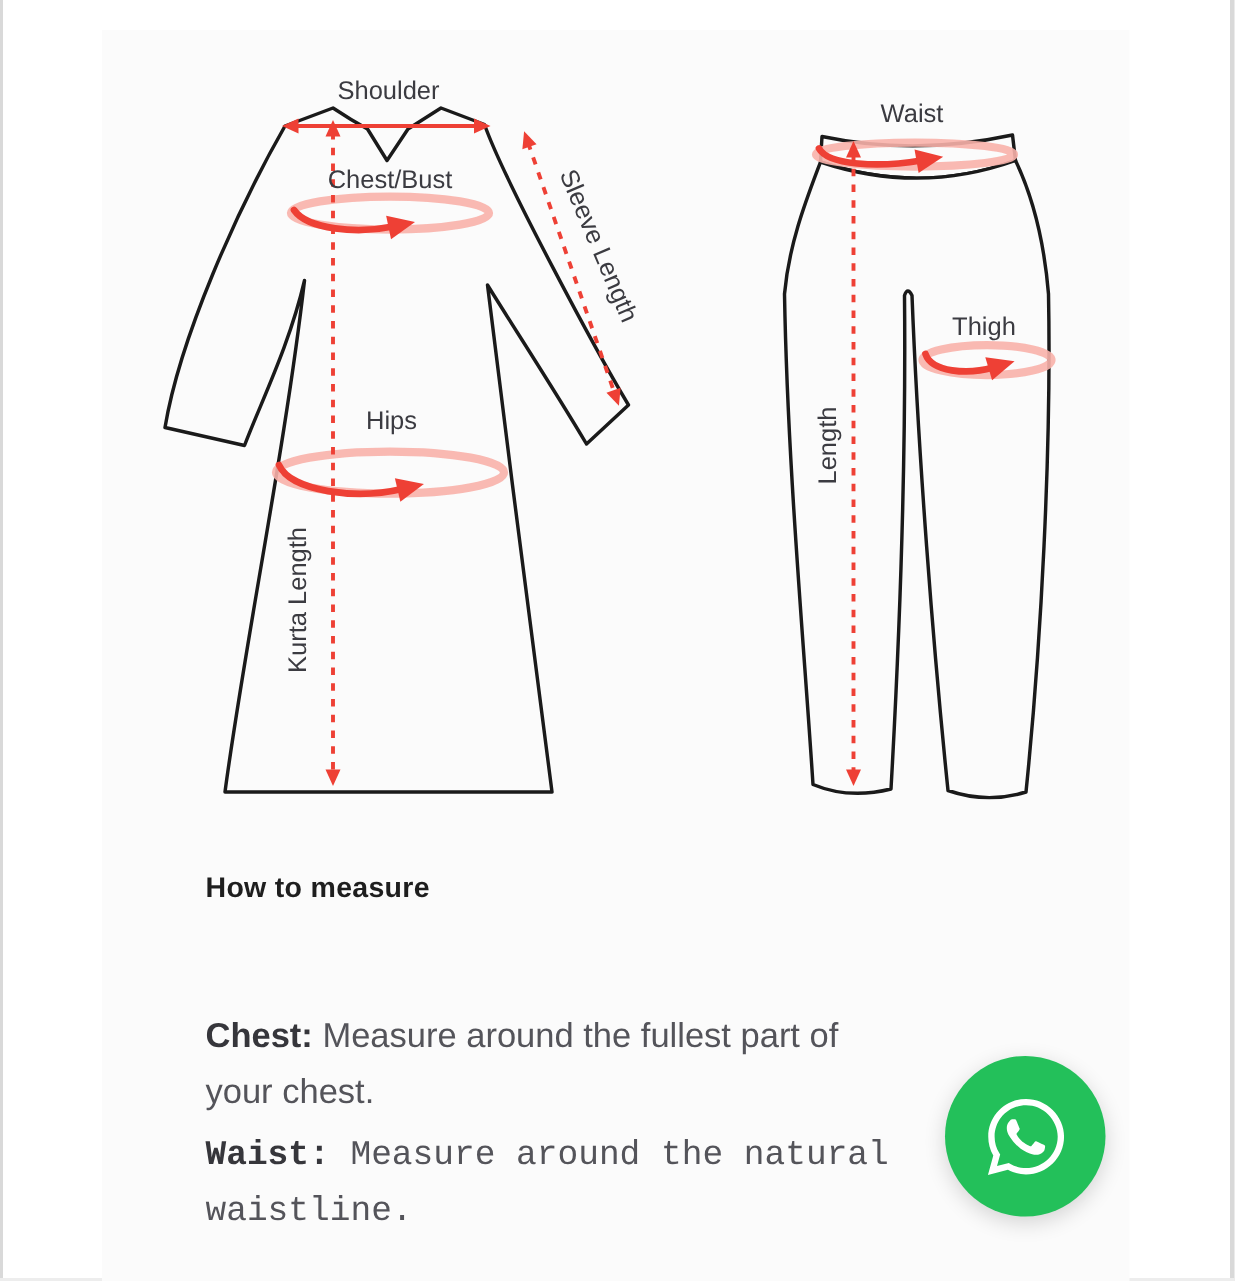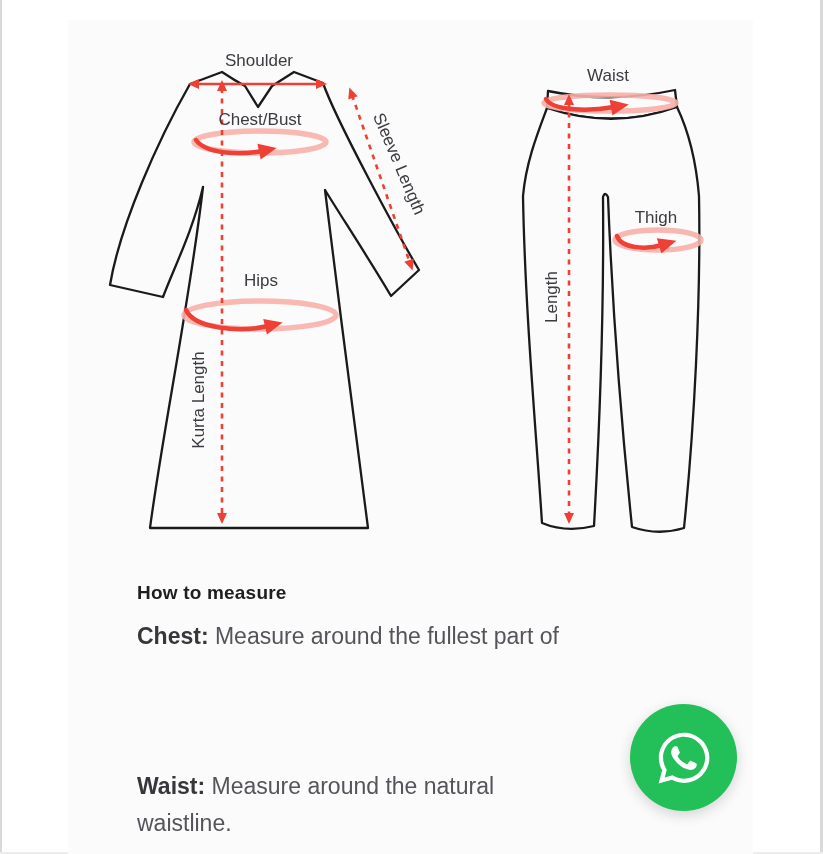--- a/index.html
+++ b/index.html
@@ -22,22 +22,22 @@
   }
   .htm-heading{
     position:absolute;left:137px;top:577px;width:560px;
     font-size:19px;line-height:32px;font-weight:700;color:#1e1e1e;
     letter-spacing:.2px;margin:0;
   }
   .measure-p{
     position:absolute;left:137px;width:560px;margin:0;
     font-size:23px;line-height:37px;color:#54545a;font-weight:400;
   }
-  .measure-p1{top:618px;}
-  .measure-p2{top:768px;}
+  .measure-p1{top:672px;}
+  .measure-p2{top:752px;font-family:Liberation Mono, monospace;}
   .measure-term{font-weight:600;color:#36363b;}
   .wa-button{
     position:absolute;left:630px;top:704px;width:107px;height:107px;
     border-radius:50%;border:none;background:#23c05a;cursor:pointer;
     display:flex;align-items:center;justify-content:center;
     box-shadow:0 4px 14px rgba(0,0,0,.16);padding:0;
   }
   .wa-button svg{width:58px;height:58px;display:block;}
 </style>
 </head>
@@ -115,21 +115,21 @@
   <text class="diagram-label" x="261" y="286" text-anchor="middle">Hips</text>
   <text class="diagram-label" transform="translate(204 400) rotate(-90)" text-anchor="middle">Kurta Length</text>
   <text class="diagram-label" transform="translate(394 166) rotate(67)" text-anchor="middle">Sleeve Length</text>
   <text class="diagram-label" x="608" y="81" text-anchor="middle">Waist</text>
   <text class="diagram-label" x="656" y="223" text-anchor="middle">Thigh</text>
   <text class="diagram-label" transform="translate(557 297) rotate(-90)" text-anchor="middle">Length</text>
 </svg>
 
 <h2 class="htm-heading">How to measure</h2>
 
-<p class="measure-p measure-p1"><span class="measure-term">Chest:</span> <span>Measure around the fullest part of</span><br></p>
+<p class="measure-p measure-p1"><span class="measure-term">Chest:</span> <span>Measure around the fullest part of</span><br><span>your chest.</span></p>
 
 <p class="measure-p measure-p2"><span class="measure-term">Waist:</span> <span>Measure around the natural</span><br><span>waistline.</span></p>
 
 <button class="wa-button">
   <svg viewBox="0 0 448 512" aria-hidden="true">
     <path fill="#ffffff" d="M380.9 97.1C339 55.1 283.2 32 223.9 32c-122.4 0-222 99.6-222 222 0 39.1 10.2 77.3 29.6 111L0 480l117.7-30.9c32.4 17.7 68.9 27 106.1 27h.1c122.3 0 224.1-99.6 224.1-222 0-59.3-25.2-115-67.1-157zm-157 341.6c-33.2 0-65.7-8.9-94-25.7l-6.7-4-69.8 18.3L72 359.2l-4.4-7c-18.5-29.4-28.2-63.3-28.2-98.2 0-101.7 82.8-184.5 184.6-184.5 49.3 0 95.6 19.2 130.4 54.1 34.8 34.9 56.2 81.2 56.1 130.5 0 101.8-84.9 184.6-186.6 184.6zm101.2-138.2c-5.5-2.8-32.8-16.2-37.9-18-5.1-1.9-8.8-2.8-12.5 2.8-3.7 5.6-14.3 18-17.6 21.8-3.2 3.7-6.5 4.2-12 1.4-32.6-16.3-54-29.1-75.5-66-5.7-9.8 5.7-9.1 16.3-30.3 1.8-3.7.9-6.9-.5-9.7-1.4-2.8-12.5-30.1-17.1-41.2-4.5-10.8-9.1-9.3-12.5-9.5-3.2-.2-6.9-.2-10.6-.2-3.7 0-9.7 1.4-14.8 6.9-5.1 5.6-19.4 19-19.4 46.3 0 27.3 19.9 53.7 22.6 57.4 2.8 3.7 39.1 59.7 94.8 83.8 35.2 15.2 49 16.5 66.6 13.9 10.7-1.6 32.8-13.4 37.4-26.4 4.6-13 4.6-24.1 3.2-26.4-1.3-2.5-5-3.9-10.5-6.6z"></path>
   </svg>
 </button>
 
 </body></html>

